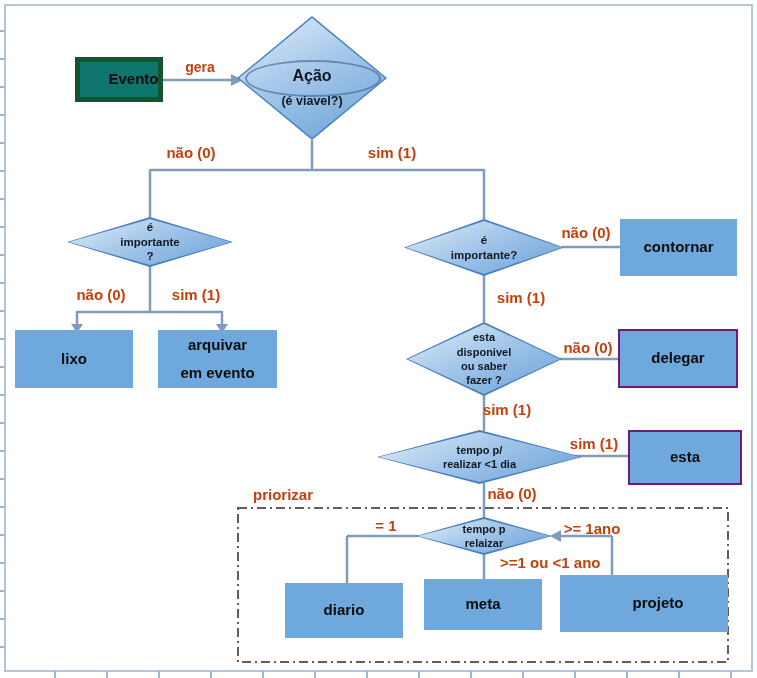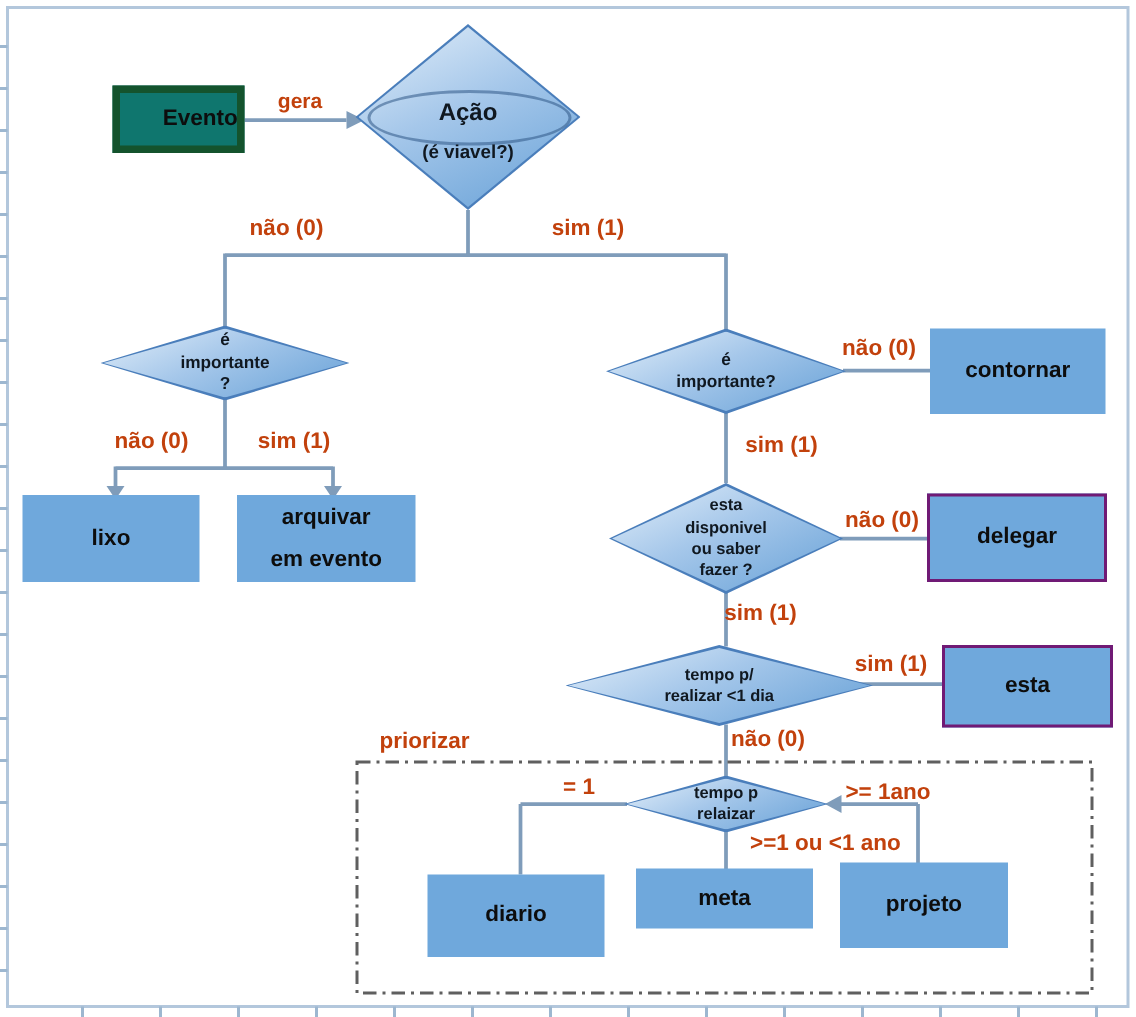--- a/index.html
+++ b/index.html
@@ -150,25 +150,25 @@
   </div>
 
   <div class="box bordered" style="left:628px;top:430px;width:114px;height:55px;">
     <span>esta</span>
   </div>
 
   <div class="box" style="left:285px;top:583px;width:118px;height:55px;">
     <span>diario</span>
   </div>
 
-  <div class="box" style="left:424px;top:579px;width:118px;height:40px;">
+  <div class="box" style="left:424px;top:579px;width:118px;height:51px;">
     <span>meta</span>
   </div>
 
-  <div class="box" style="left:560px;top:575px;width:112px;height:57px;">
+  <div class="box" style="left:560px;top:575px;width:140px;height:57px;padding-left:28px;">
     <span>projeto</span>
   </div>
 
   <span class="elabel small" style="left:200px;top:67px;">gera</span>
   <span class="elabel" style="left:191px;top:152px;">não (0)</span>
   <span class="elabel" style="left:392px;top:152px;">sim (1)</span>
   <span class="elabel" style="left:101px;top:294px;">não (0)</span>
   <span class="elabel" style="left:196px;top:294px;">sim (1)</span>
   <span class="elabel" style="left:586px;top:232px;">não (0)</span>
   <span class="elabel" style="left:521px;top:297px;">sim (1)</span>

